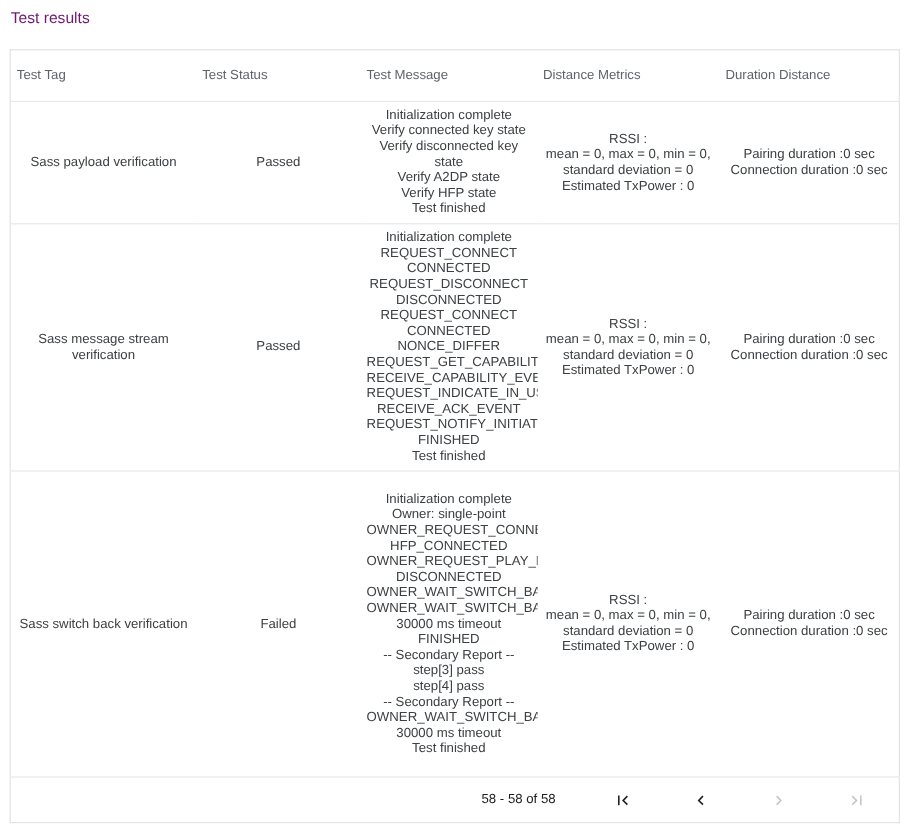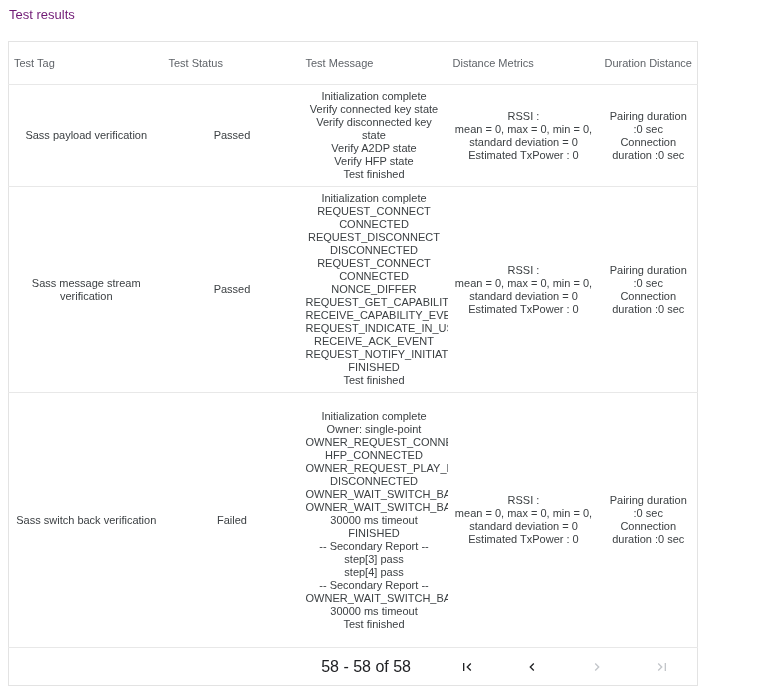--- a/index.html
+++ b/index.html
@@ -5,41 +5,41 @@
   html,body{
     margin:0;padding:0;width:757px;height:688px;background:#ffffff;
     font-family:"Liberation Sans",sans-serif;
     -webkit-font-smoothing:antialiased;
   }
   .page-title{
     position:absolute;left:9px;top:7px;
     font-size:13px;font-weight:500;color:#701a75;
   }
   table.results{
-    position:absolute;left:8px;top:41px;width:690px;
+    position:absolute;left:8px;top:41px;width:742px;
     border:1px solid #e3e3e3;border-collapse:collapse;
     table-layout:fixed;background:#fff;
   }
   th,td{
     font-size:11px;line-height:13px;text-align:left;
     vertical-align:middle;padding:5px;overflow:hidden;
   }
   thead th{
     color:#5f6368;font-weight:400;height:32px;
     border-bottom:1px solid #e8e8e8;
   }
   tbody td{color:#3c4043;text-align:center;}
   tbody tr{border-bottom:1px solid #e8e8e8;}
   tbody tr:nth-child(1){height:101px;}
   tbody tr:nth-child(2){height:205px;}
   tbody tr:nth-child(3){height:255px;}
   .pre{white-space:pre-line;}
   tfoot td{height:37px;padding:0 23px 0 5px;}
   .pg{display:flex;align-items:center;justify-content:flex-end;height:100%;}
-  .pg-label{font-size:16px;color:#202124;margin-right:44px;white-space:nowrap;}
+  .pg-label{font-size:11px;color:#202124;margin-right:44px;white-space:nowrap;}
   .pg-btn{
     background:none;border:none;padding:0;margin-left:41px;
     width:24px;height:24px;display:flex;align-items:center;justify-content:center;
     cursor:pointer;
   }
   .pg-btn:first-of-type{margin-left:0;}
   .pg-btn svg{width:16px;height:16px;}
   .pg-btn.enabled svg{fill:#202124;}
   .pg-btn.disabled svg{fill:#c3c6ca;cursor:default;}
 </style>

